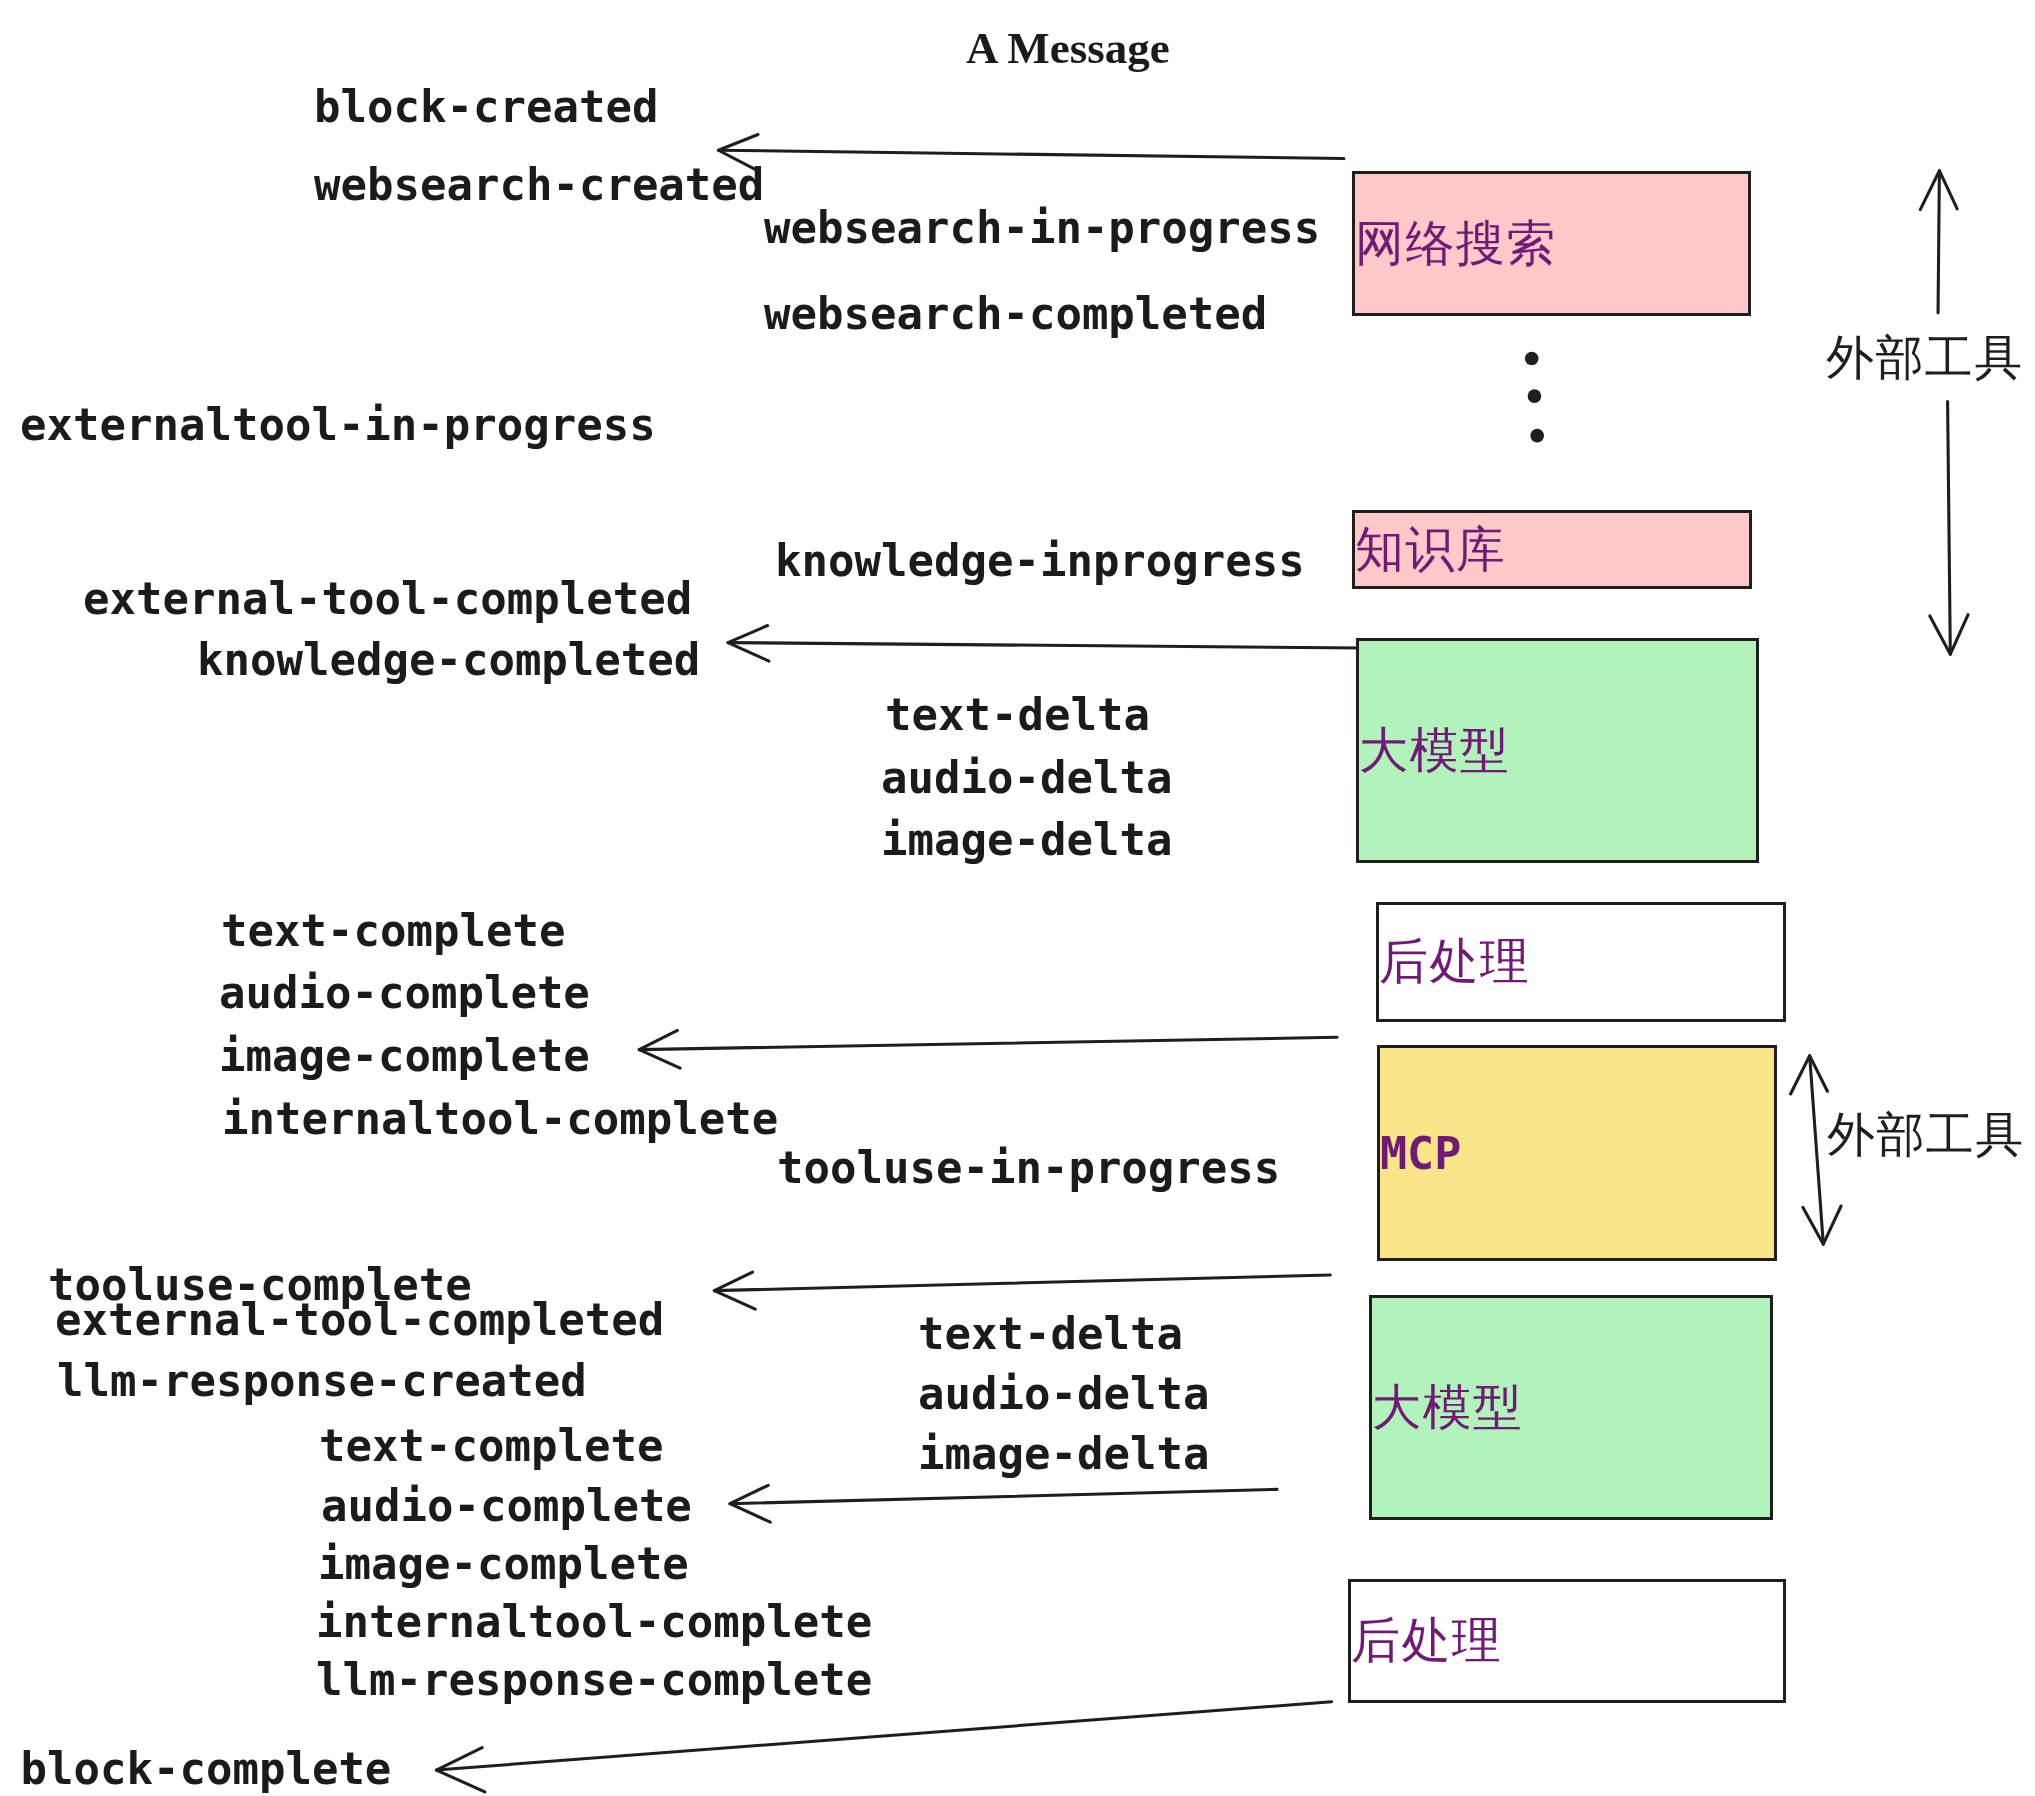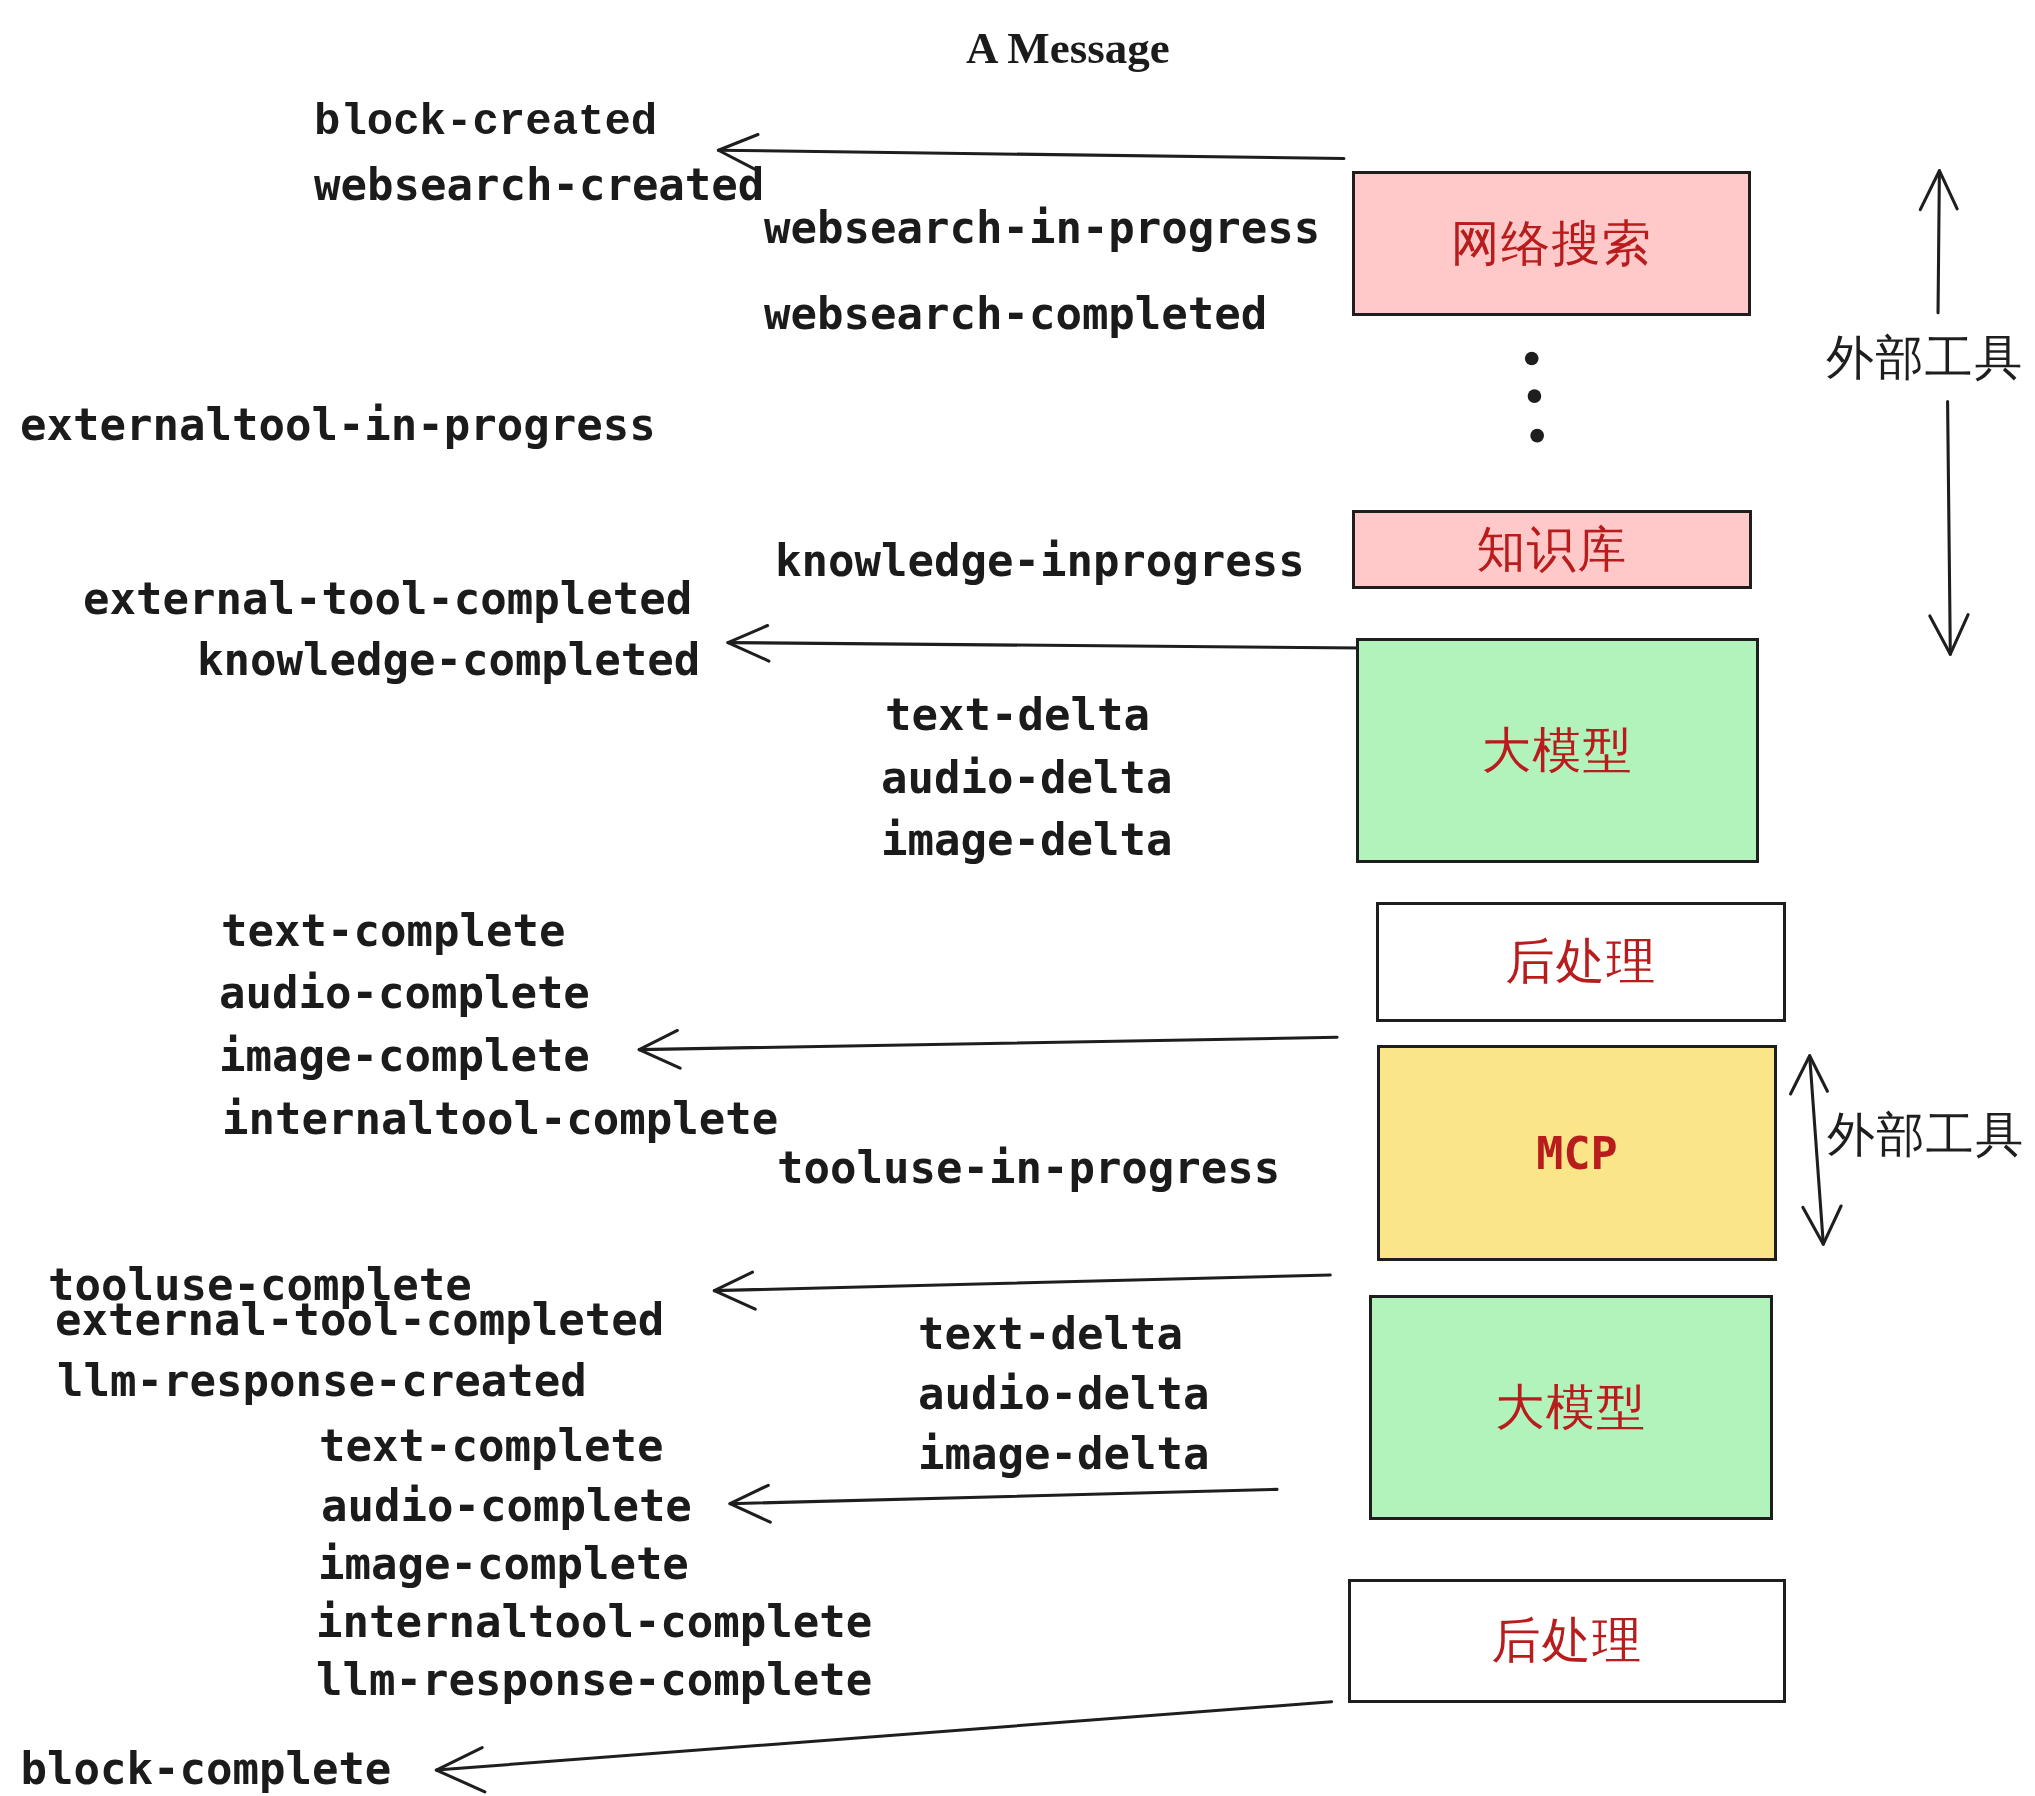--- a/index.html
+++ b/index.html
@@ -8,22 +8,22 @@
   #arrows{position:absolute;left:0;top:0;width:2035px;height:1796px;}
   .stroke{fill:none;stroke:#1e1e1e;stroke-width:4.5;stroke-linecap:round;stroke-linejoin:round;}
   .dot{fill:#1e1e1e;stroke:none;}
   .event{position:absolute;transform:translateY(-50%);white-space:nowrap;
          font-family:"DejaVu Sans Mono","Liberation Mono",monospace;font-weight:bold;
          font-size:44px;color:#1b1b1b;}
   #title{position:absolute;transform:translateY(-50%);white-space:nowrap;
          font-family:Liberation Serif, serif;font-weight:bold;
          font-size:45px;color:#1b1b1b;}
   .box{position:absolute;box-sizing:border-box;border:3.4px solid #1e1e1e;
-       display:flex;align-items:center;justify-content:center;
-       font-size:49px;color:#b91c1c;letter-spacing:1.4px;}
+       display:flex;align-items:center;
+       font-size:49px;color:#701a75;letter-spacing:1.4px;}
   .box.mono{font-family:"DejaVu Sans Mono","Liberation Mono",monospace;font-weight:bold;
             font-size:45px;letter-spacing:0;}
   .side{position:absolute;transform:translateY(-50%);white-space:nowrap;
         font-size:48px;color:#1e1e1e;letter-spacing:1.4px;}
 </style>
 </head>
 <body>
 
 <div id="canvas">
 
@@ -68,21 +68,21 @@
     <g>
       <circle class="dot" cx="2243" cy="525" r="10"></circle>
       <circle class="dot" cx="2247" cy="580" r="10"></circle>
       <circle class="dot" cx="2251" cy="638" r="10"></circle>
     </g>
   </svg>
 
   <div id="title" style="left: 966px; top: 48px;">A Message</div>
 
   <div id="events">
-      <div class="event" style="left: 314px; top: 122px; font-family: Liberation Mono, monospace;">block-created</div>
+      <div class="event" style="left: 314px; top: 106px;">block-created</div>
       <div class="event" style="left: 314px; top: 184px;">websearch-created</div>
       <div class="event" style="left: 764px; top: 227px;">websearch-in-progress</div>
       <div class="event" style="left: 764px; top: 313px;">websearch-completed</div>
       <div class="event" style="left: 20px; top: 424px;">externaltool-in-progress</div>
       <div class="event" style="left: 775px; top: 560px;">knowledge-inprogress</div>
       <div class="event" style="left: 83px; top: 598px;">external-tool-completed</div>
       <div class="event" style="left: 197px; top: 659px;">knowledge-completed</div>
       <div class="event" style="left: 885px; top: 714px;">text-delta</div>
       <div class="event" style="left: 881px; top: 777px;">audio-delta</div>
       <div class="event" style="left: 881px; top: 839px;">image-delta</div>

